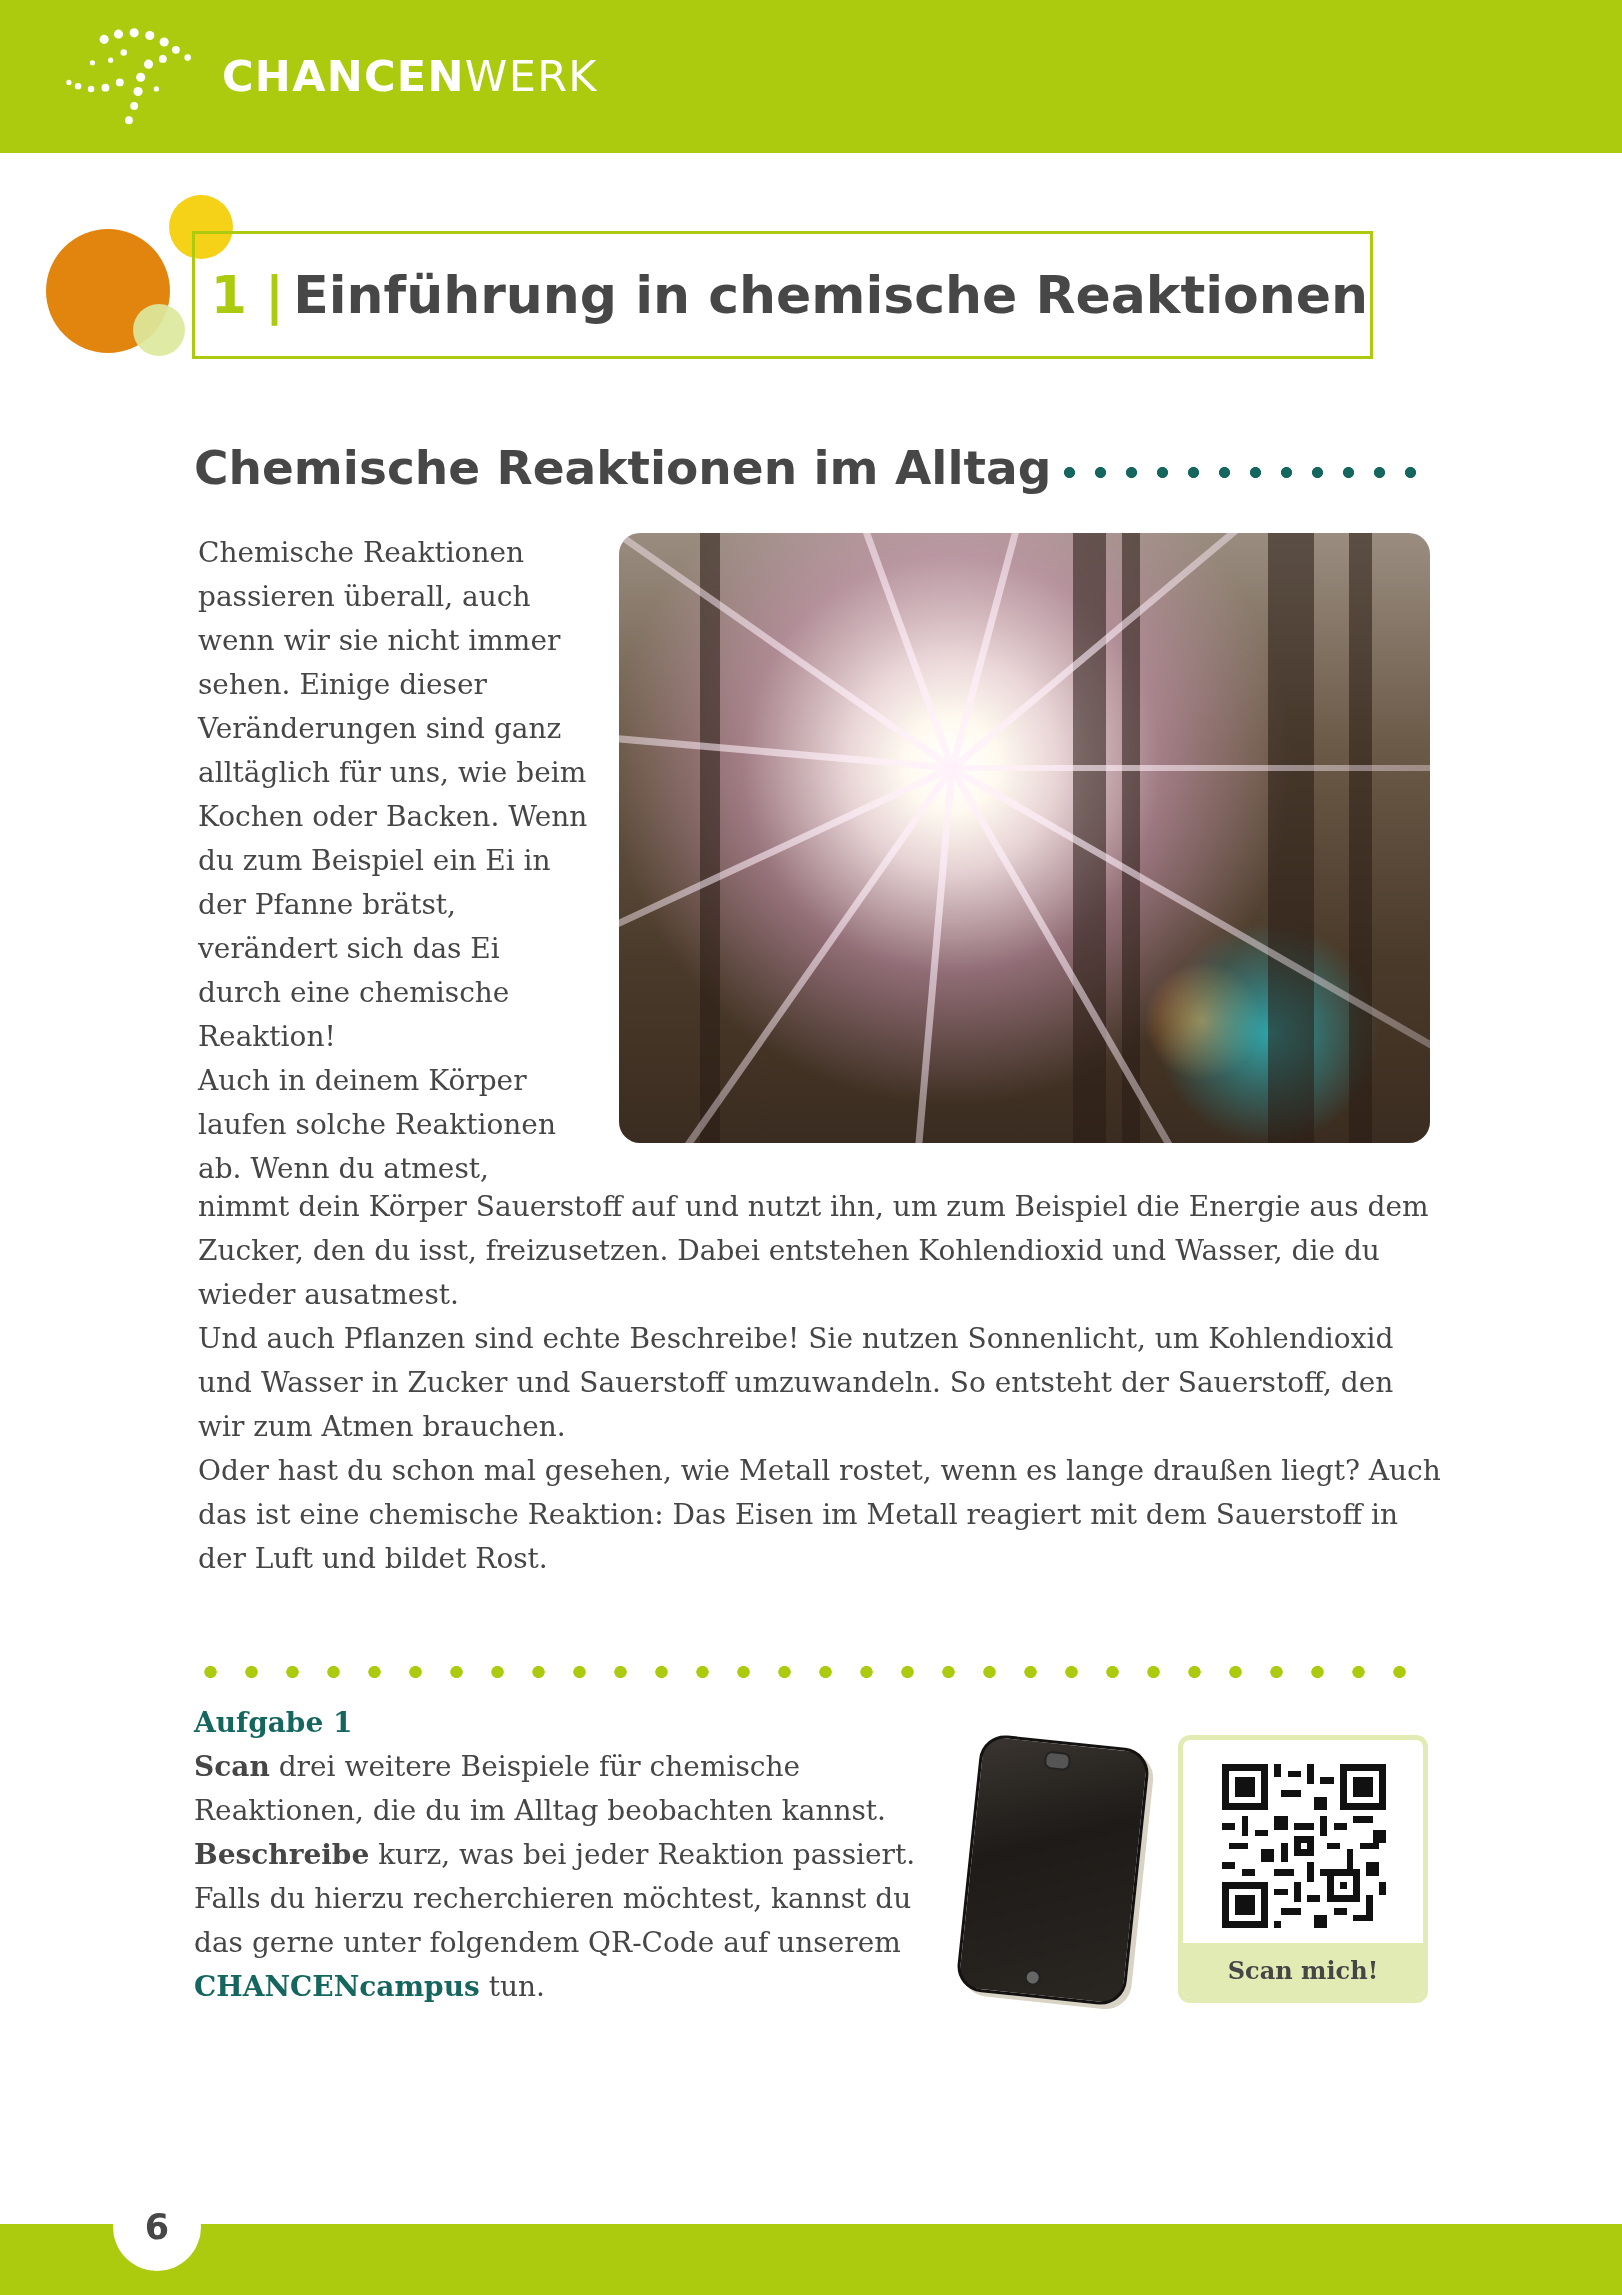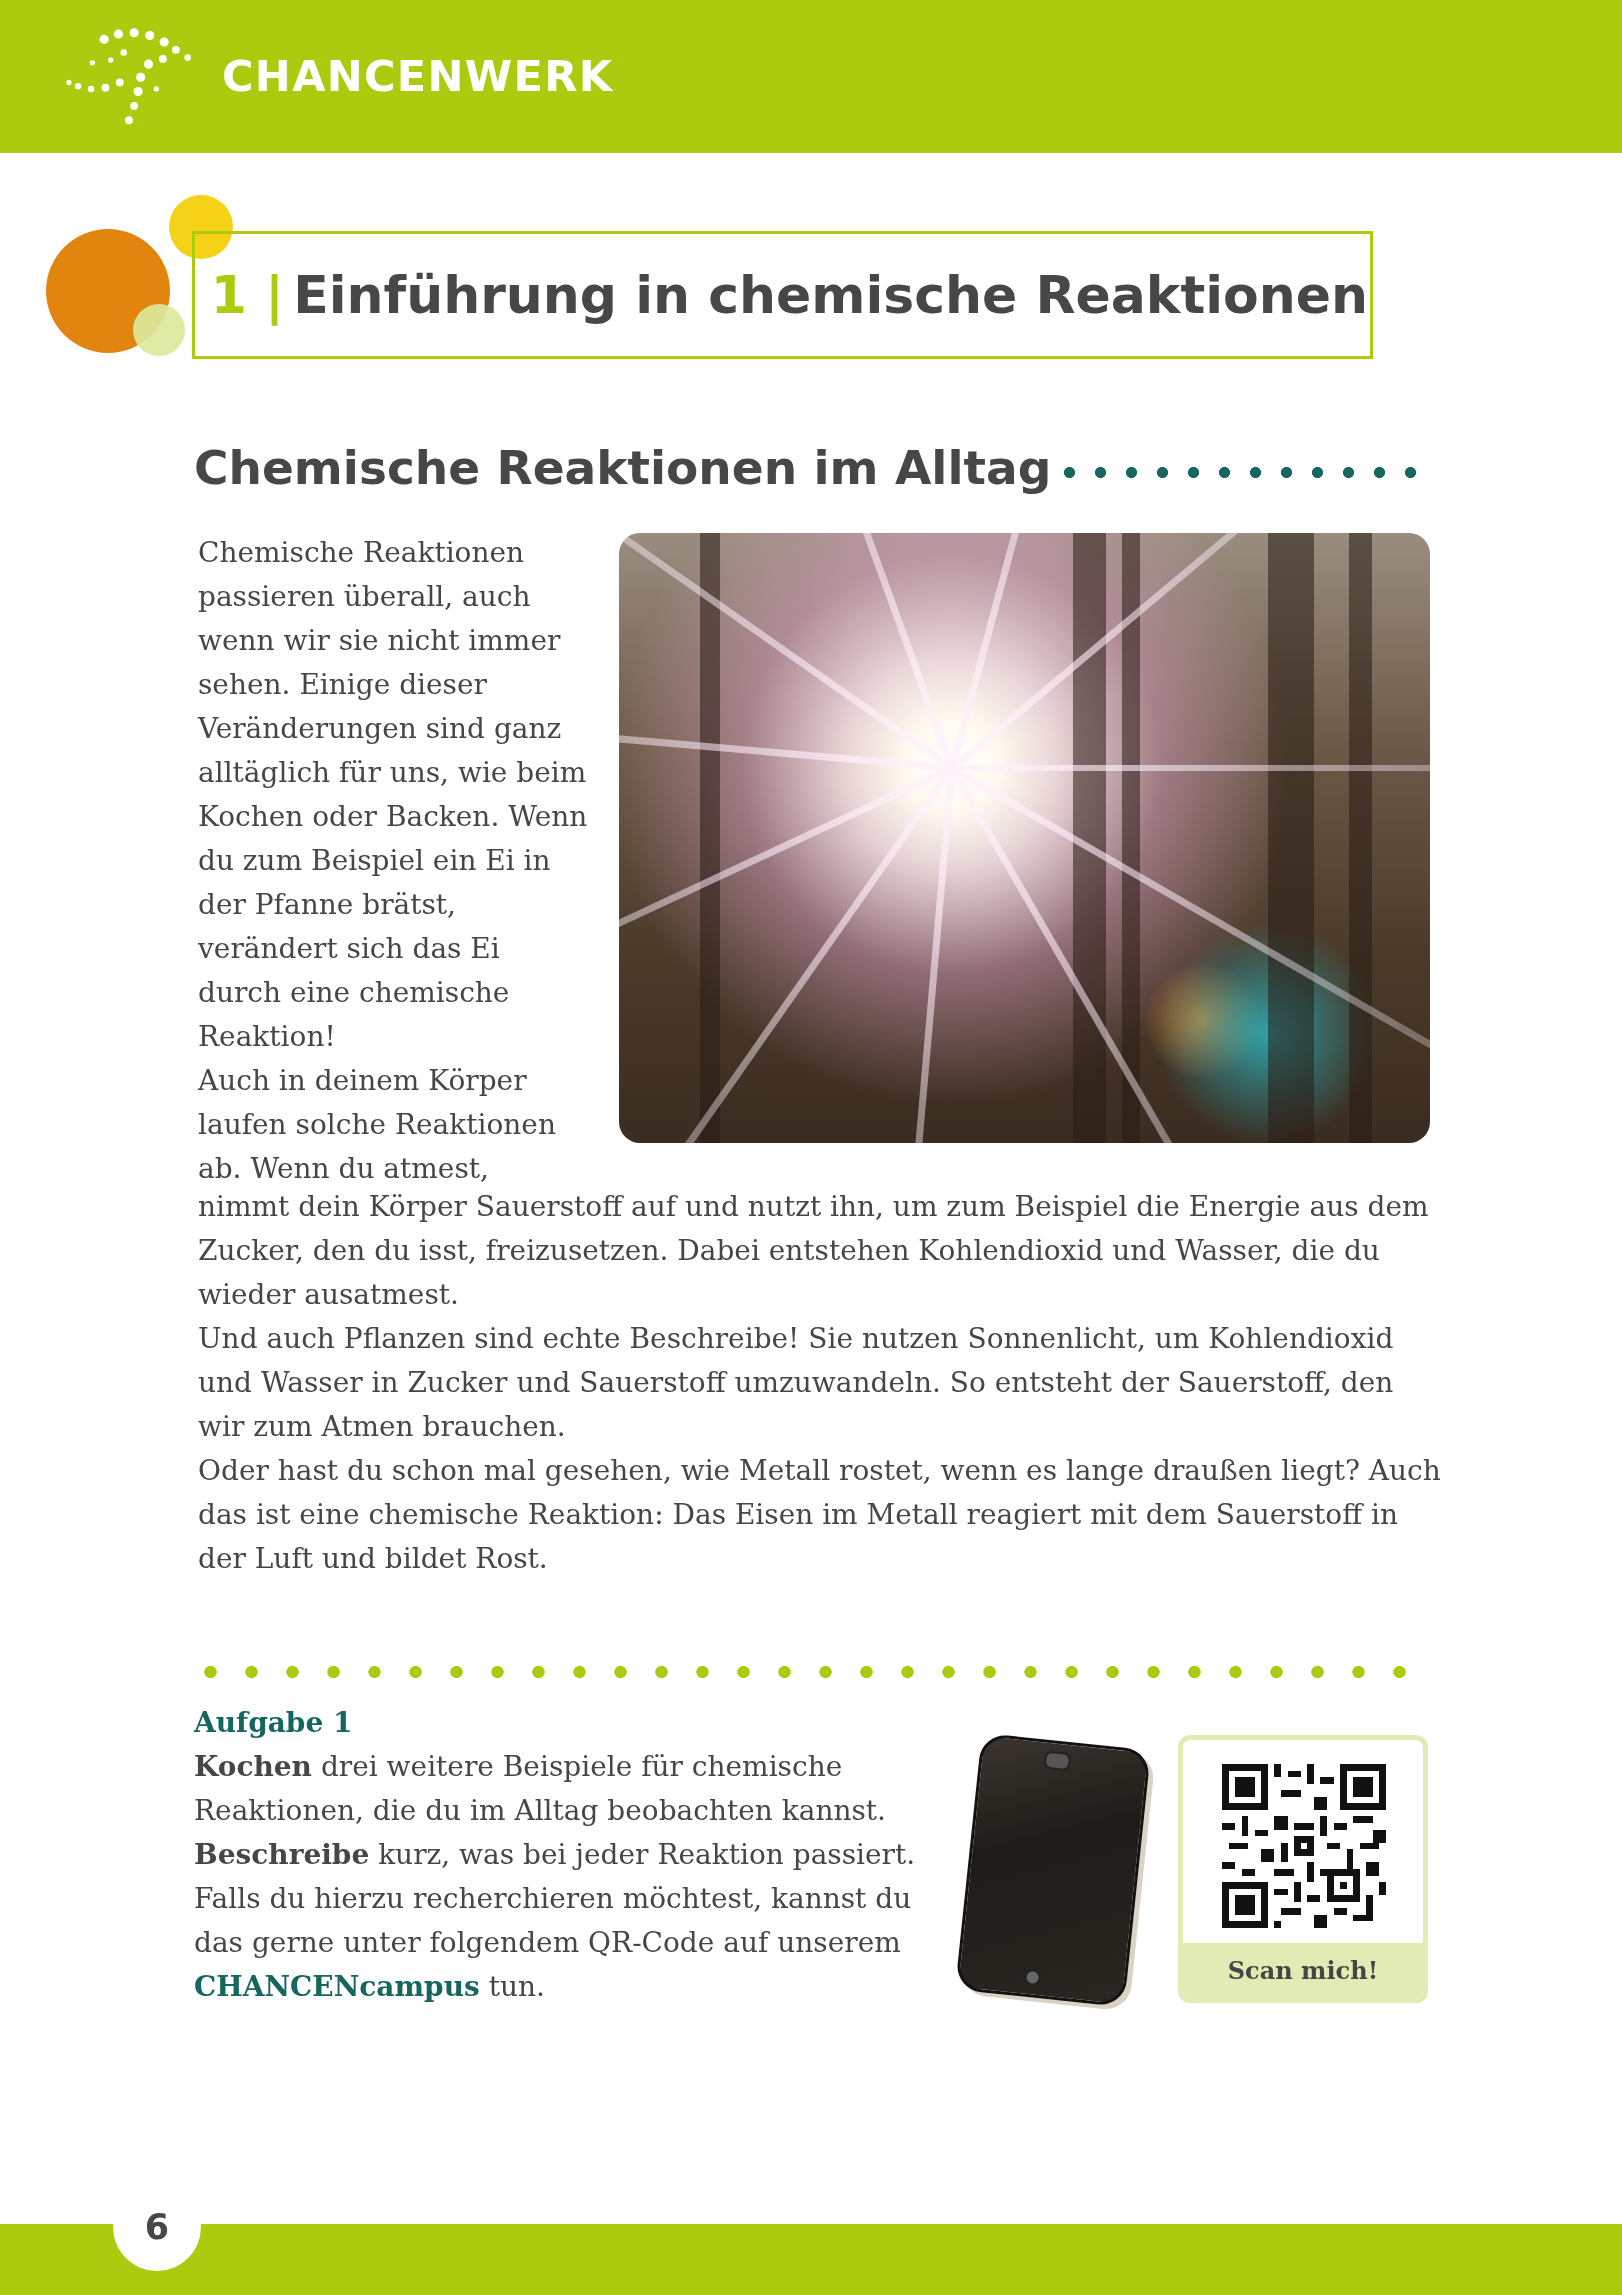--- a/index.html
+++ b/index.html
@@ -13,21 +13,21 @@
     position: absolute; left: 0; top: 0; width: 1623px; height: 153px;
     background: #adcb0e;
   }
   .logo-dots { position: absolute; left: 65px; top: 26px; width: 137px; height: 105px; }
   .brand {
     position: absolute; left: 222px; top: 47px;
     font-family: "DejaVu Sans", sans-serif; font-size: 43px; color: #ffffff;
     letter-spacing: 1.3px; line-height: 59px;
   }
   .brand b { font-weight: 700; }
-  .brand span.light { font-weight: 700; margin-top: 44px; }
+  .brand span.light { font-weight: 400; margin-top: 44px; }
 
   .circle { position: absolute; border-radius: 50%; }
   .c-orange { left: 46px; top: 229px; width: 124px; height: 124px; background: #e2850e; }
   .c-yellow { left: 169px; top: 195px; width: 64px; height: 64px; background: #f5d218; }
   .c-pale { left: 133px; top: 304px; width: 52px; height: 52px; background: #dce89c; opacity: .92; }
 
   .chapter-box {
     position: absolute; left: 192px; top: 231px; width: 1181px; height: 128px;
     border: 3.9px solid #adcb0e; box-sizing: border-box; background: transparent;
     display: flex; align-items: center; padding-left: 15.7px;
@@ -178,21 +178,21 @@
 <div class="para p-full">
   <div>nimmt dein Körper Sauerstoff auf und nutzt ihn, um zum Beispiel die Energie aus dem Zucker, den du isst, freizusetzen. Dabei entstehen Kohlendioxid und Wasser, die du wieder ausatmest.</div>
   <div>Und auch Pflanzen sind echte Beschreibe! Sie nutzen Sonnenlicht, um Kohlendioxid und Wasser in Zucker und Sauerstoff umzuwandeln. So entsteht der Sauerstoff, den wir zum Atmen brauchen.</div>
   <div>Oder hast du schon mal gesehen, wie Metall rostet, wenn es lange draußen liegt? Auch das ist eine chemische Reaktion: Das Eisen im Metall reagiert mit dem Sauerstoff in der Luft und bildet Rost.</div>
 </div>
 
 <div class="dots-green"></div>
 
 <div class="task">
   <div class="task-title">Aufgabe 1</div>
-  <div><b>Kochen</b><span> drei weitere Beispiele für chemische Reaktionen, die du im Alltag beobachten kannst.</span> <b>Beschreibe</b><span> kurz, was bei jeder Reaktion passiert. Falls du hierzu recherchieren möchtest, kannst du das gerne unter folgendem QR-Code auf unserem </span><span class="campus">CHANCENcampus</span><span> tun.</span></div>
+  <div><b>Scan</b><span> drei weitere Beispiele für chemische Reaktionen, die du im Alltag beobachten kannst.</span> <b>Beschreibe</b><span> kurz, was bei jeder Reaktion passiert. Falls du hierzu recherchieren möchtest, kannst du das gerne unter folgendem QR-Code auf unserem </span><span class="campus">CHANCENcampus</span><span> tun.</span></div>
 </div>
 
 <div class="phone">
   <div class="phone-cam"></div>
   <div class="phone-btn"></div>
 </div>
 
 <div class="qr-card">
   <svg class="qr-code" viewBox="0 0 25 25" shape-rendering="crispEdges">
     <rect width="25" height="25" fill="#fff"></rect>

